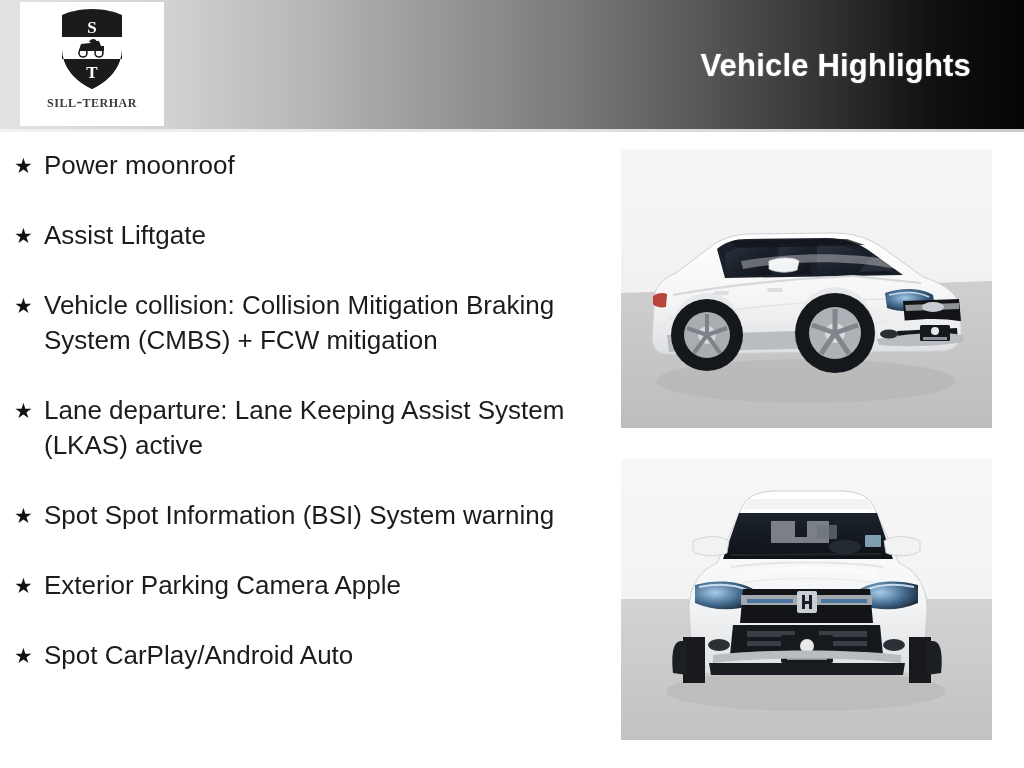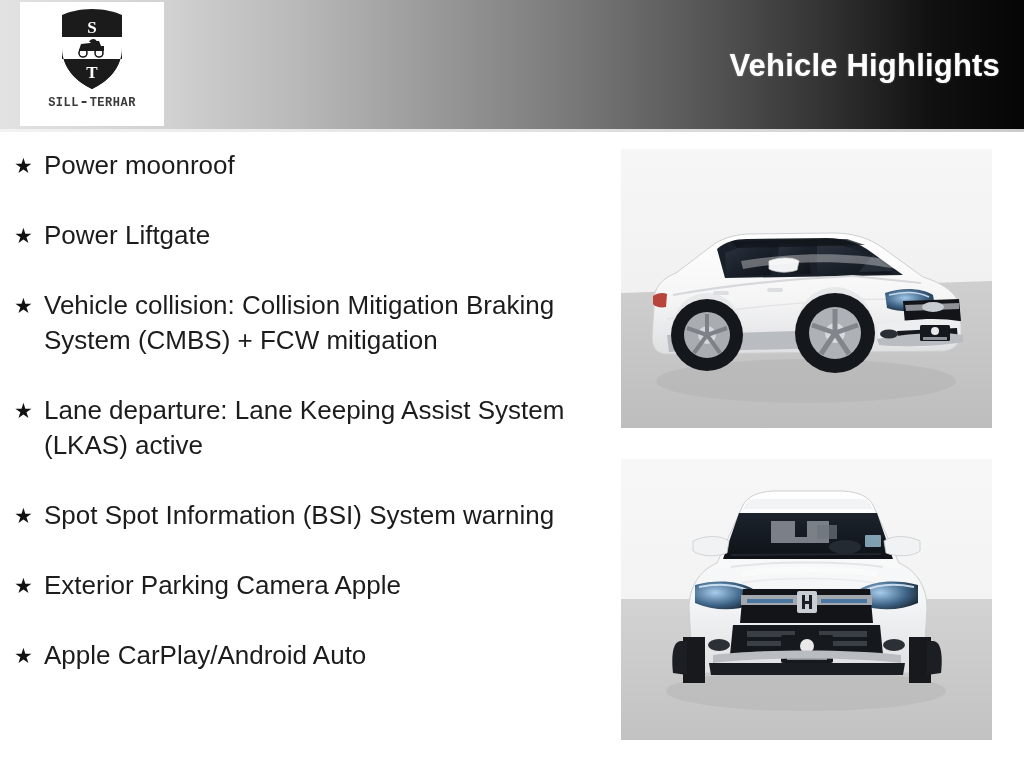--- a/index.html
+++ b/index.html
@@ -57,36 +57,36 @@
     justify-content: flex-start;
     box-sizing: border-box;
     padding-top: 6px;
   }
   #shield-icon {
     width: 66px;
     height: 82px;
     display: block;
   }
   #dealer-wordmark {
-    font-family: Liberation Mono, monospace;
+    font-family: Liberation Serif, serif;
     font-size: 17px;
     font-weight: 700;
     letter-spacing: 0.5px;
     color: #3a3a3a;
     font-variant: small-caps;
     text-transform: lowercase;
     line-height: 1;
     margin-top: 3px;
     white-space: nowrap;
   }
 
   
   #header-title {
     position: absolute;
-    right: 24px;
+    right: 53px;
     top: 48px;
     font-size: 31px;
     font-weight: bold;
     color: #ffffff;
     letter-spacing: 0.2px;
     white-space: nowrap;
     text-shadow: 0 0 2px rgba(255,255,255,0.35);
   }
 
   
@@ -157,41 +157,41 @@
 
 <div id="header-title">Vehicle Highlights</div>
 
 <ul id="highlights-list">
   <li class="highlight-item">
     <span class="bullet-star">★</span>
     <span class="highlight-text">Power moonroof</span>
   </li>
   <li class="highlight-item">
     <span class="bullet-star">★</span>
-    <span class="highlight-text">Power Liftgate</span>
+    <span class="highlight-text">Assist Liftgate</span>
   </li>
   <li class="highlight-item">
     <span class="bullet-star">★</span>
     <span class="highlight-text">Vehicle collision: Collision Mitigation Braking System (CMBS) + FCW mitigation</span>
   </li>
   <li class="highlight-item">
     <span class="bullet-star">★</span>
     <span class="highlight-text">Lane departure: Lane Keeping Assist System (LKAS) active</span>
   </li>
   <li class="highlight-item">
     <span class="bullet-star">★</span>
     <span class="highlight-text">Spot Spot Information (BSI) System warning</span>
   </li>
   <li class="highlight-item">
     <span class="bullet-star">★</span>
     <span class="highlight-text">Exterior Parking Camera Apple</span>
   </li>
   <li class="highlight-item">
     <span class="bullet-star">★</span>
-    <span class="highlight-text">Apple CarPlay/Android Auto</span>
+    <span class="highlight-text">Spot CarPlay/Android Auto</span>
   </li>
 </ul>
 
 <div class="vehicle-photo" id="vehicle-photo-1">
   <svg viewBox="0 0 371 279" preserveAspectRatio="xMidYMid slice">
     <defs>
       <linearGradient id="bg1" x1="0" y1="0" x2="0" y2="1">
         <stop offset="0%" stop-color="#f6f6f6"></stop>
         <stop offset="100%" stop-color="#ececec"></stop>
       </linearGradient>

